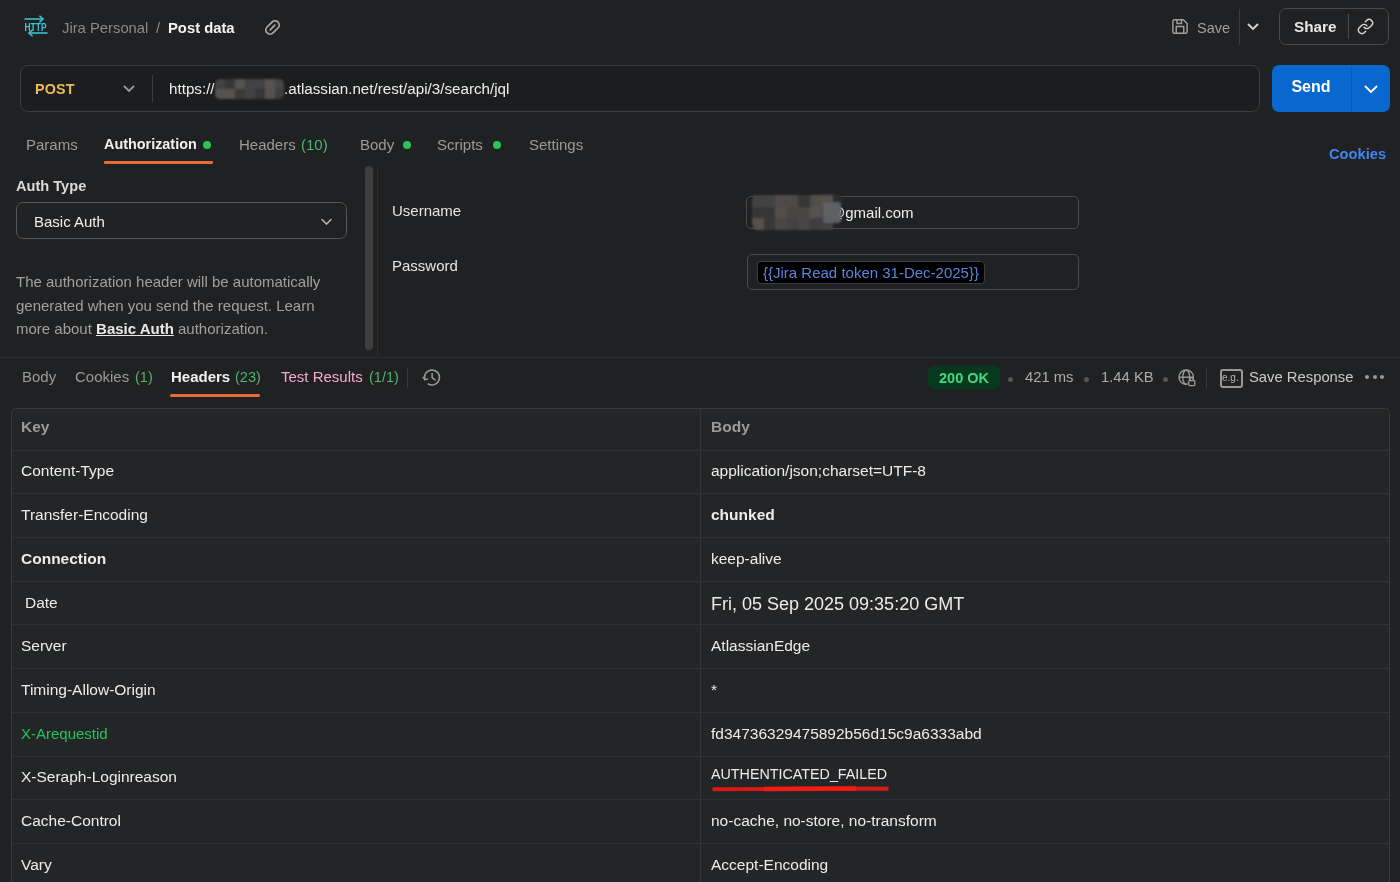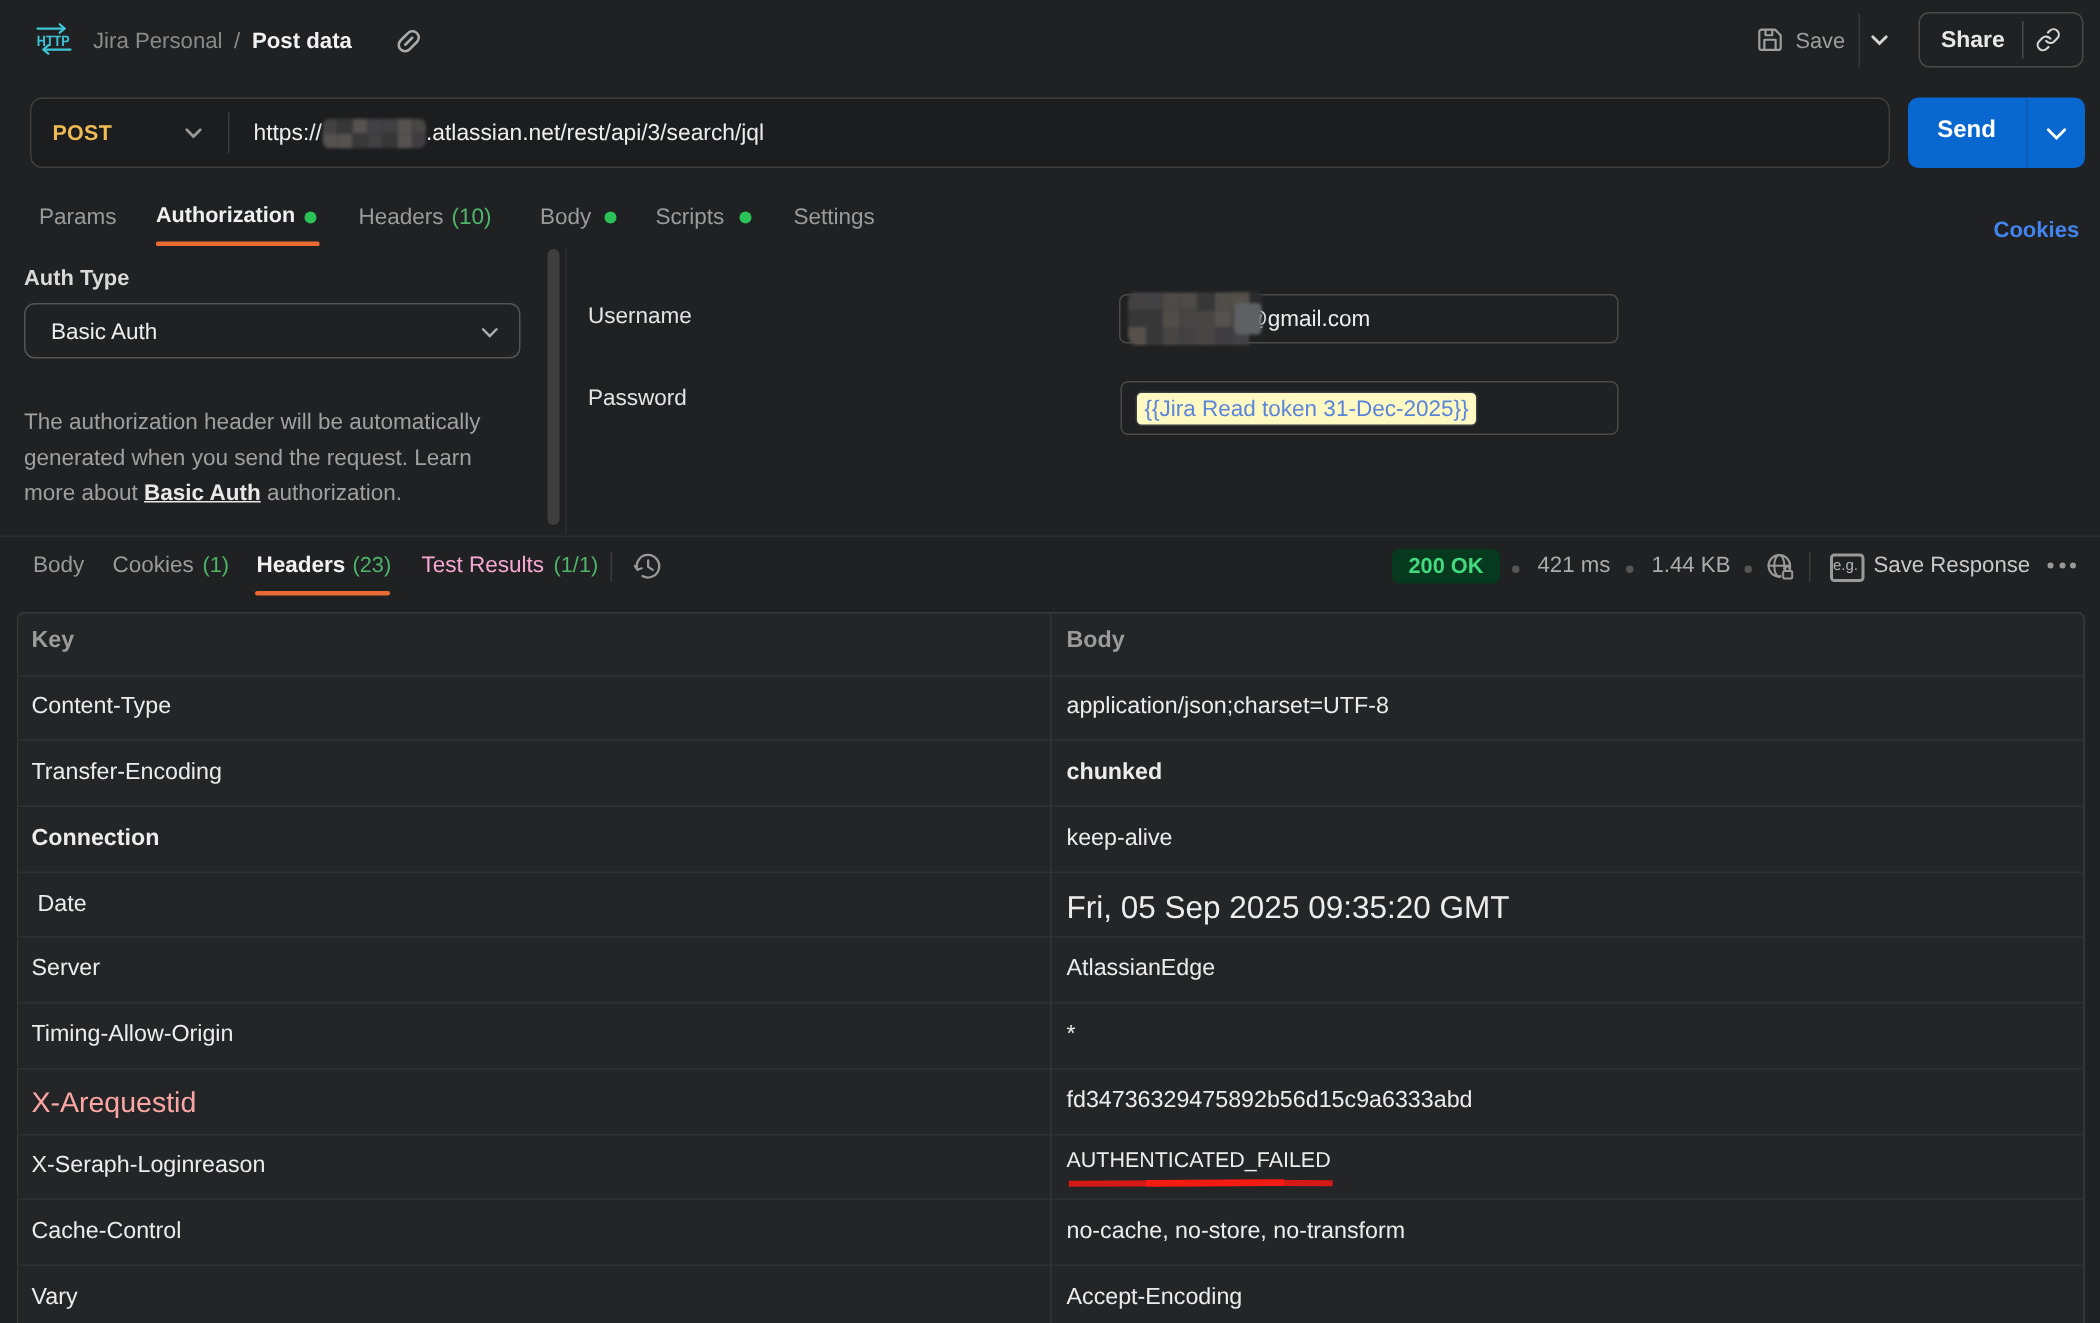--- a/index.html
+++ b/index.html
@@ -137,21 +137,21 @@
       <div style="position:absolute;left:23px;top:25px;width:11.5px;height:11.5px;background:#474645;"></div>
       <div style="position:absolute;left:34.5px;top:25px;width:11.5px;height:11.5px;background:#434142;"></div>
       <div style="position:absolute;left:46px;top:25px;width:11.5px;height:11.5px;background:#474645;"></div>
       <div style="position:absolute;left:57.5px;top:25px;width:11.5px;height:11.5px;background:#3f3d3f;"></div>
       <div style="position:absolute;left:69px;top:25px;width:11.5px;height:11.5px;background:#424143;"></div>
       <div style="position:absolute;left:71px;top:9px;width:18px;height:21px;background:#5e6164;border-radius:3px;"></div>
     </div>
 
 <div class="abs" style="left:392px;top:257px;font-size:15px;color:#e4e4e4;">Password</div>
 <div class="abs" style="left:747px;top:254px;width:332px;height:36px;border:1px solid #4a4a4a;border-radius:5px;"></div>
-<div class="abs" style="left:757px;top:261px;padding:2px 5px;background:#fef9c3;border:1px solid #3a3d44;border-radius:4px;font-size:15px;color:#5b85da;">{{Jira Read token 31-Dec-2025}}</div>
+<div class="abs" style="left:757px;top:261px;padding:2px 5px;background:#000000;border:1px solid #3a3d44;border-radius:4px;font-size:15px;color:#5b85da;">{{Jira Read token 31-Dec-2025}}</div>
 
 <div class="abs" style="left:0;top:357px;width:1400px;height:1px;background:#2e2e2e;"></div>
 
 <div class="abs" style="left:22px;top:368px;font-size:15px;color:#9b9b9b;">Body</div>
 <div class="abs" style="left:75px;top:368px;font-size:15px;color:#9b9b9b;">Cookies</div>
 <div class="abs" style="left:135px;top:368.5px;font-size:14.5px;color:#4fb56b;">(1)</div>
 <div class="abs" style="left:171px;top:368px;font-size:15px;font-weight:bold;color:#f0f0f0;">Headers</div>
 <div class="abs" style="left:235px;top:368.5px;font-size:14.5px;color:#4fb56b;">(23)</div>
 <div class="abs" style="left:170px;top:394px;width:90px;height:3px;background:#ec6b34;border-radius:2px;"></div>
 <div class="abs" style="left:281px;top:368px;font-size:15px;color:#f9a8d4;">Test Results</div>
@@ -198,29 +198,29 @@
       <div class="abs" style="left:21px;top:462.365px;font-size:15.5px;font-weight:normal;color:#ececec;">Content-Type</div>
       <div class="abs" style="left:711px;top:462.365px;font-size:15.5px;font-weight:normal;color:#ececec;">application/json;charset=UTF-8</div>
       <div class="abs" style="left:12px;top:493.23px;width:1377px;height:1px;background:#303132;"></div>
       <div class="abs" style="left:21px;top:506.095px;font-size:15.5px;font-weight:normal;color:#ececec;">Transfer-Encoding</div>
       <div class="abs" style="left:711px;top:506.095px;font-size:15.5px;font-weight:bold;color:#ececec;">chunked</div>
       <div class="abs" style="left:12px;top:536.96px;width:1377px;height:1px;background:#303132;"></div>
       <div class="abs" style="left:21px;top:549.825px;font-size:15.5px;font-weight:bold;color:#ececec;">Connection</div>
       <div class="abs" style="left:711px;top:549.825px;font-size:15.5px;font-weight:normal;color:#ececec;">keep-alive</div>
       <div class="abs" style="left:12px;top:580.69px;width:1377px;height:1px;background:#303132;"></div>
       <div class="abs" style="left:25px;top:593.5550000000001px;font-size:15.5px;font-weight:normal;color:#ececec;">Date</div>
-      <div class="abs" style="left:711px;top:593.5550000000001px;font-size:21px;font-weight:normal;color:#ececec;">Fri, 05 Sep 2025 09:35:20 GMT</div>
+      <div class="abs" style="left:711px;top:593.5550000000001px;font-size:18px;font-weight:normal;color:#ececec;">Fri, 05 Sep 2025 09:35:20 GMT</div>
       <div class="abs" style="left:12px;top:624.4200000000001px;width:1377px;height:1px;background:#303132;"></div>
       <div class="abs" style="left:21px;top:637.2850000000001px;font-size:15.5px;font-weight:normal;color:#ececec;">Server</div>
       <div class="abs" style="left:711px;top:637.2850000000001px;font-size:15.5px;font-weight:normal;color:#ececec;">AtlassianEdge</div>
       <div class="abs" style="left:12px;top:668.1500000000001px;width:1377px;height:1px;background:#303132;"></div>
       <div class="abs" style="left:21px;top:681.0150000000001px;font-size:15.5px;font-weight:normal;color:#ececec;">Timing-Allow-Origin</div>
       <div class="abs" style="left:711px;top:681.0150000000001px;font-size:15.5px;font-weight:normal;color:#ececec;">*</div>
       <div class="abs" style="left:12px;top:711.8800000000001px;width:1377px;height:1px;background:#303132;"></div>
-      <div class="abs" style="left:21px;top:724.7450000000001px;font-size:19px;font-weight:normal;color:#fca5a5;">X-Arequestid</div>
+      <div class="abs" style="left:21px;top:724.7450000000001px;font-size:15px;font-weight:normal;color:#22c55e;">X-Arequestid</div>
       <div class="abs" style="left:711px;top:724.7450000000001px;font-size:15.5px;font-weight:normal;color:#ececec;">fd34736329475892b56d15c9a6333abd</div>
       <div class="abs" style="left:12px;top:755.6100000000001px;width:1377px;height:1px;background:#303132;"></div>
       <div class="abs" style="left:21px;top:768.4750000000001px;font-size:15.5px;font-weight:normal;color:#ececec;">X-Seraph-Loginreason</div>
       <div class="abs" style="left:711px;top:766.4750000000001px;font-size:14.3px;font-weight:normal;color:#ececec;">AUTHENTICATED_FAILED</div>
       <div class="abs" style="left:12px;top:799.3400000000001px;width:1377px;height:1px;background:#303132;"></div>
       <div class="abs" style="left:21px;top:812.2050000000002px;font-size:15.5px;font-weight:normal;color:#ececec;">Cache-Control</div>
       <div class="abs" style="left:711px;top:812.2050000000002px;font-size:15.5px;font-weight:normal;color:#ececec;">no-cache, no-store, no-transform</div>
       <div class="abs" style="left:12px;top:843.0700000000002px;width:1377px;height:1px;background:#303132;"></div>
       <div class="abs" style="left:21px;top:855.9350000000002px;font-size:15.5px;font-weight:normal;color:#ececec;">Vary</div>
       <div class="abs" style="left:711px;top:855.9350000000002px;font-size:15.5px;font-weight:normal;color:#ececec;">Accept-Encoding</div>

